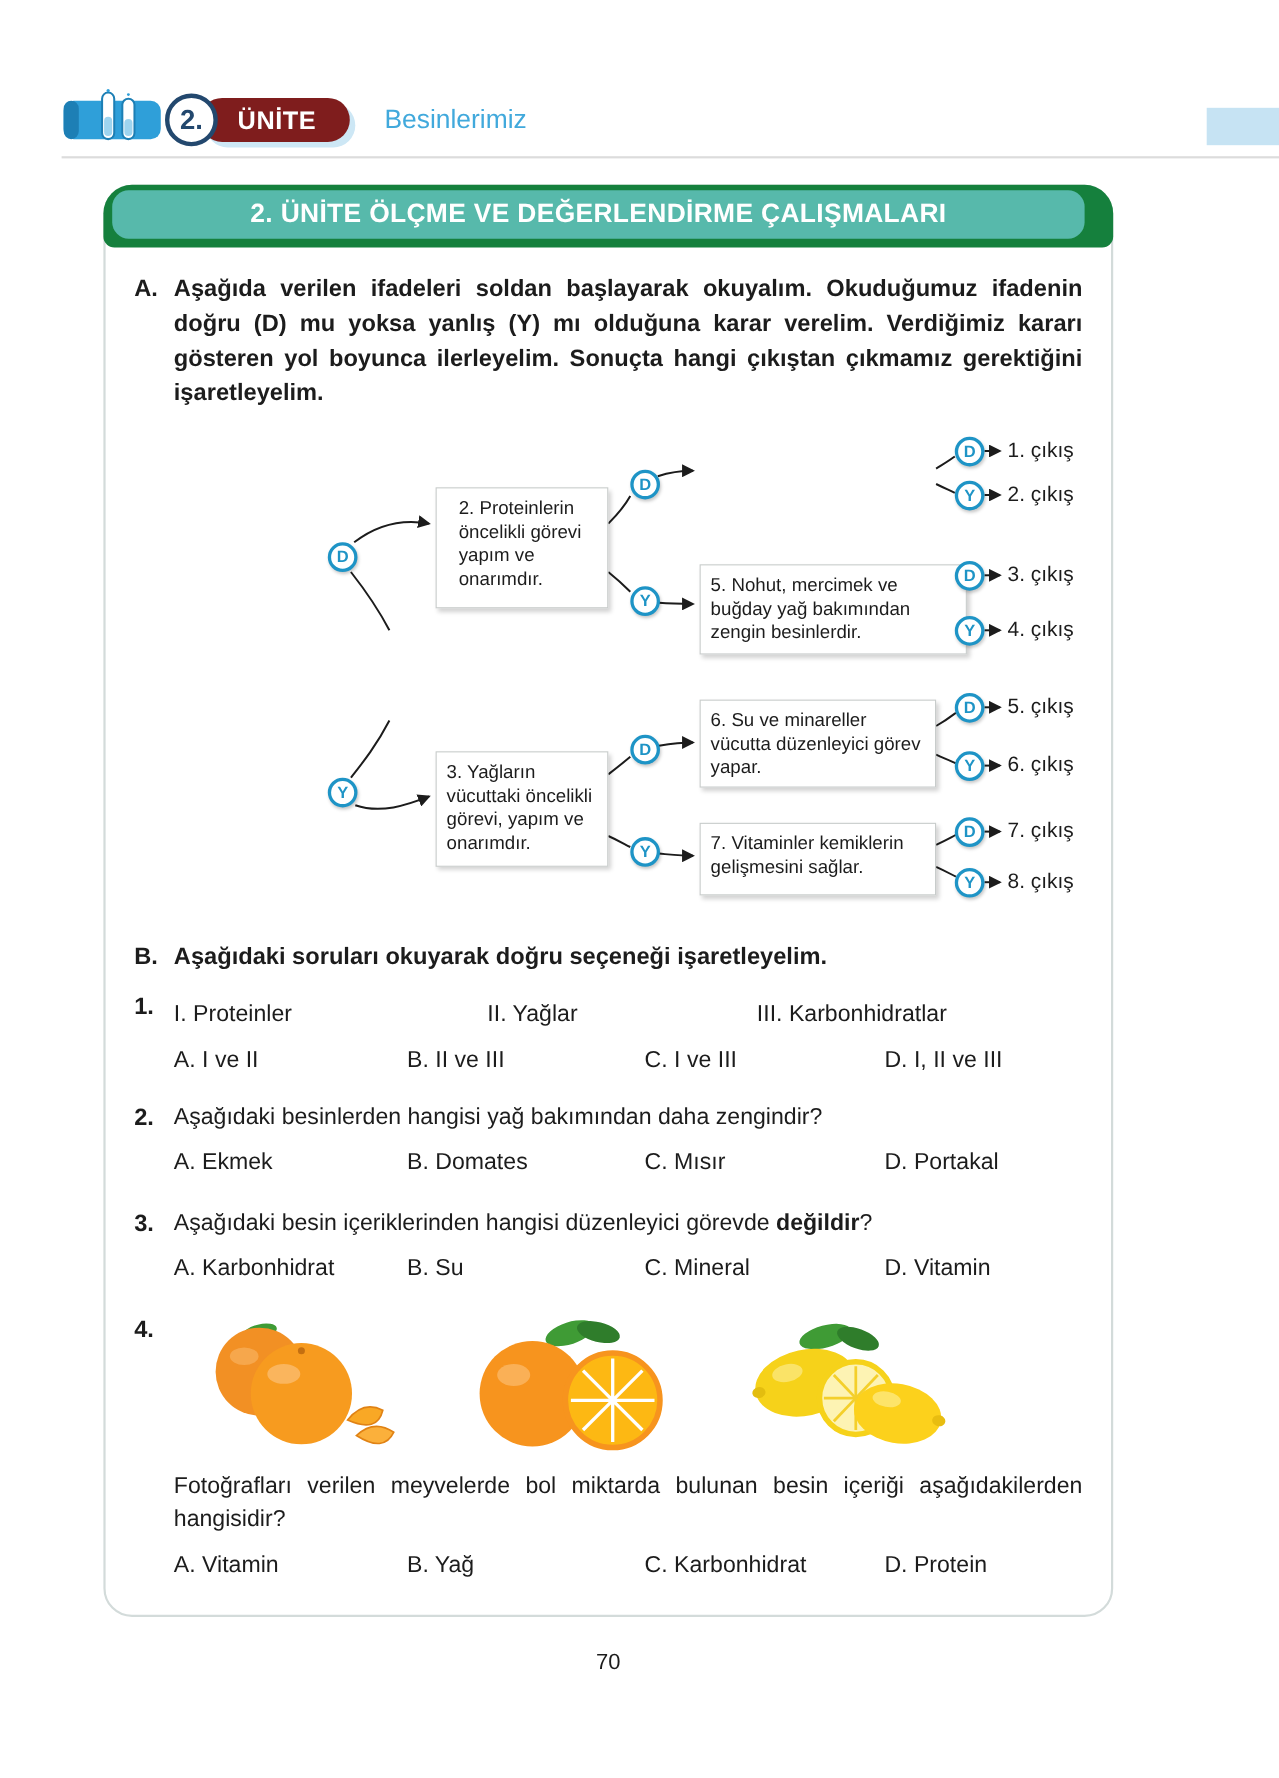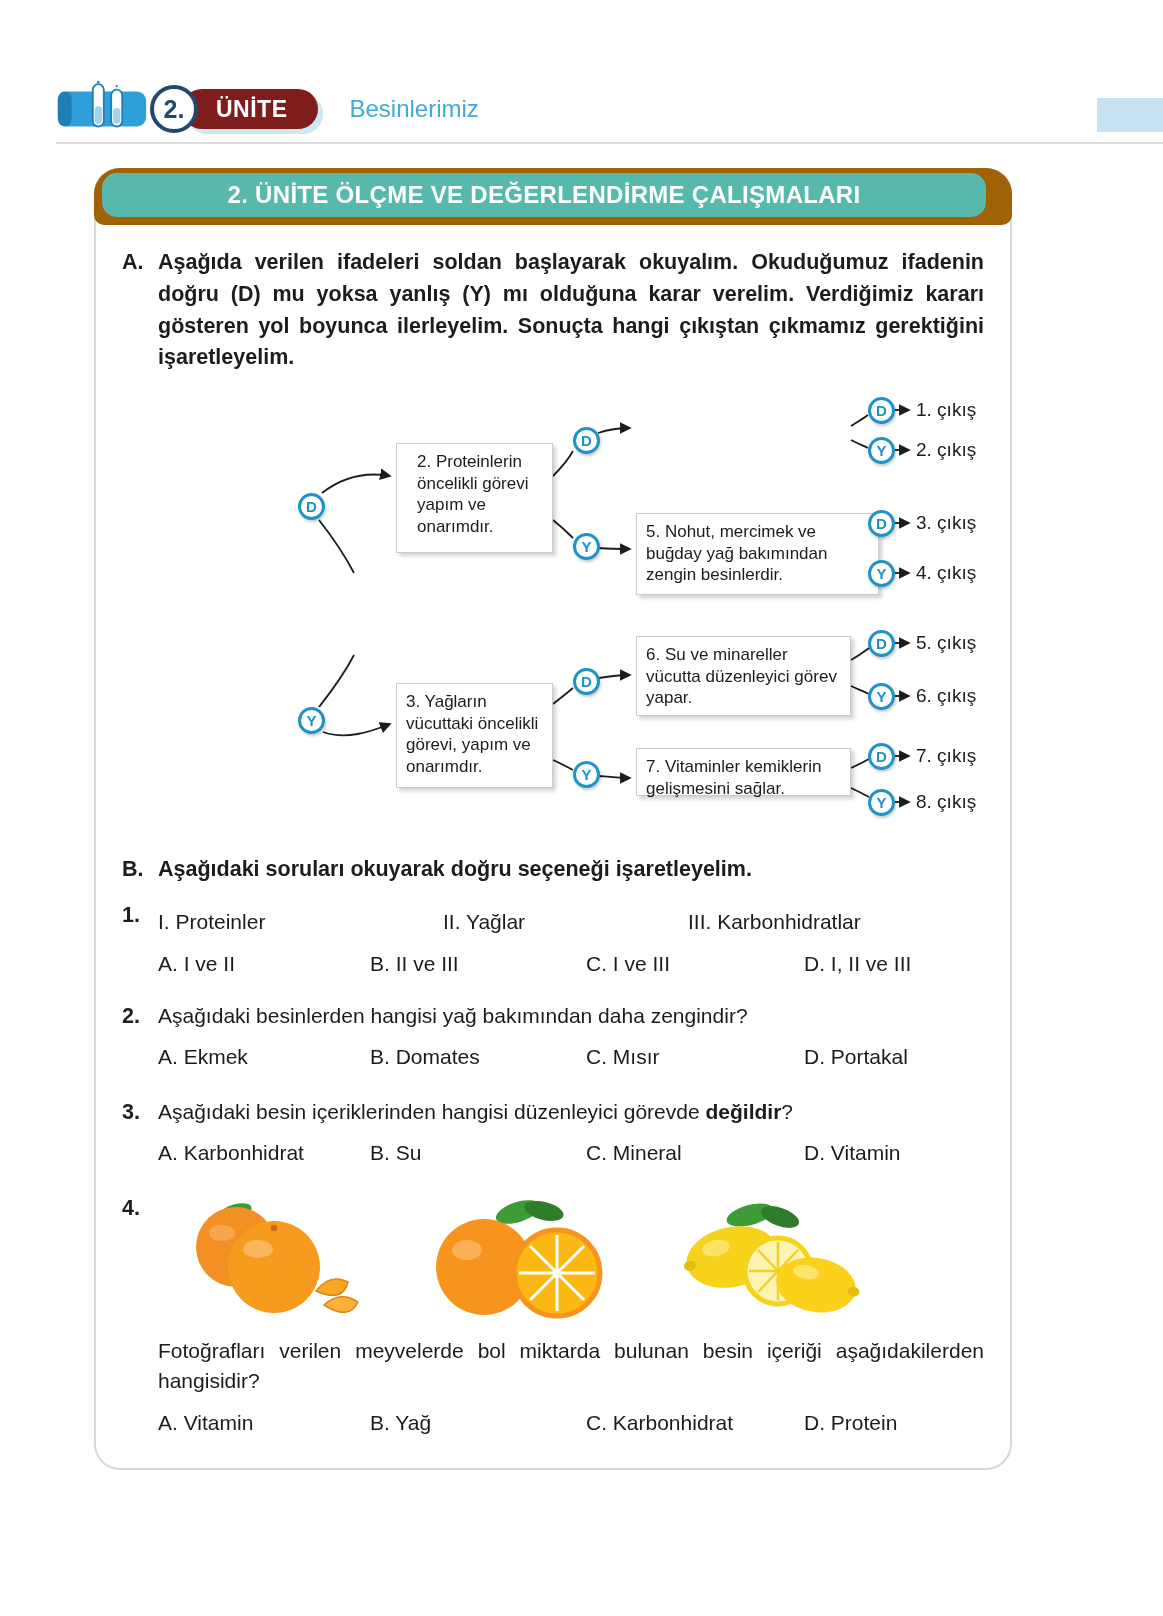--- a/index.html
+++ b/index.html
@@ -28,21 +28,21 @@
   .corner-strip { position:absolute; top:98px; right:0; width:66px; height:34px; background:#c6e3f3; }
   .header-rule { position:absolute; top:142px; left:56px; right:0; height:2px; background:#dcdcdc; }
 
   
   .card {
     position:absolute; top:168px; left:94px; width:918px;
     background:#fff; border:2px solid #d3dbda; border-radius:26px;
     padding-bottom:30px;
   }
   .banner-outer {
-    margin:-2px -2px 0 -2px; background:#a16207;
+    margin:-2px -2px 0 -2px; background:#15803d;
     border-radius:26px 26px 10px 10px; padding:5px 26px 8px 8px;
   }
   .banner {
     background:#57b9ab; border-radius:15px; color:#fff; font-weight:bold;
     font-size:24px; text-align:center; padding:8px 0; letter-spacing:0.3px;
   }
   .card-body { padding:22px 26px 0 26px; }
 
   .section-head { display:flex; font-weight:bold; font-size:21.5px; line-height:1.48; }
   .sec-label { width:36px; flex:none; }
@@ -164,21 +164,21 @@
             <path d="M779,368 L793,368" marker-end="url(#arr)"></path>
             <path d="M735,400 C744,404 749,407 753,409"></path>
             <path d="M779,414 L793,414" marker-end="url(#arr)"></path>
           </g>
         </svg>
 
         <div class="dbox" style="left:280px; top:55px; width:157px; height:110px;padding-left:20px;">2. Proteinlerin öncelikli görevi yapım ve onarımdır.</div>
         <div class="dbox" style="left:280px; top:295px; width:157px; height:105px;">3. Yağların vücuttaki öncelikli görevi, yapım ve onarımdır.</div>
         <div class="dbox" style="left:520px; top:125px; width:243px; height:82px;">5. Nohut, mercimek ve buğday yağ bakımından zengin besinlerdir.</div>
         <div class="dbox" style="left:520px; top:248px; width:215px; height:80px;">6. Su ve minareller vücutta düzenleyici görev yapar.</div>
-        <div class="dbox" style="left:520px; top:360px; width:215px; height:48px;">7. Vitaminler kemiklerin gelişmesini sağlar.</div>
+        <div class="dbox" style="left:520px; top:360px; width:215px; height:66px;">7. Vitaminler kemiklerin gelişmesini sağlar.</div>
 
         <div class="dcircle" style="left:182px; top:105px;">D</div>
         <div class="dcircle" style="left:182px; top:319px;">Y</div>
         <div class="dcircle" style="left:457px; top:39px;">D</div>
         <div class="dcircle" style="left:457px; top:145px;">Y</div>
         <div class="dcircle" style="left:457px; top:280px;">D</div>
         <div class="dcircle" style="left:457px; top:373px;">Y</div>
         <div class="dcircle" style="left:752px; top:9px;">D</div>
         <div class="dcircle" style="left:752px; top:49px;">Y</div>
         <div class="dcircle" style="left:752px; top:122px;">D</div>
@@ -316,14 +316,15 @@
             <span>B. Yağ</span>
             <span>C. Karbonhidrat</span>
             <span>D. Protein</span>
           </div>
         </div>
       </div>
 
     </div>
   </div>
 
+  <div class="page-num">70</div>
 
 </div>
 
 </body></html>

